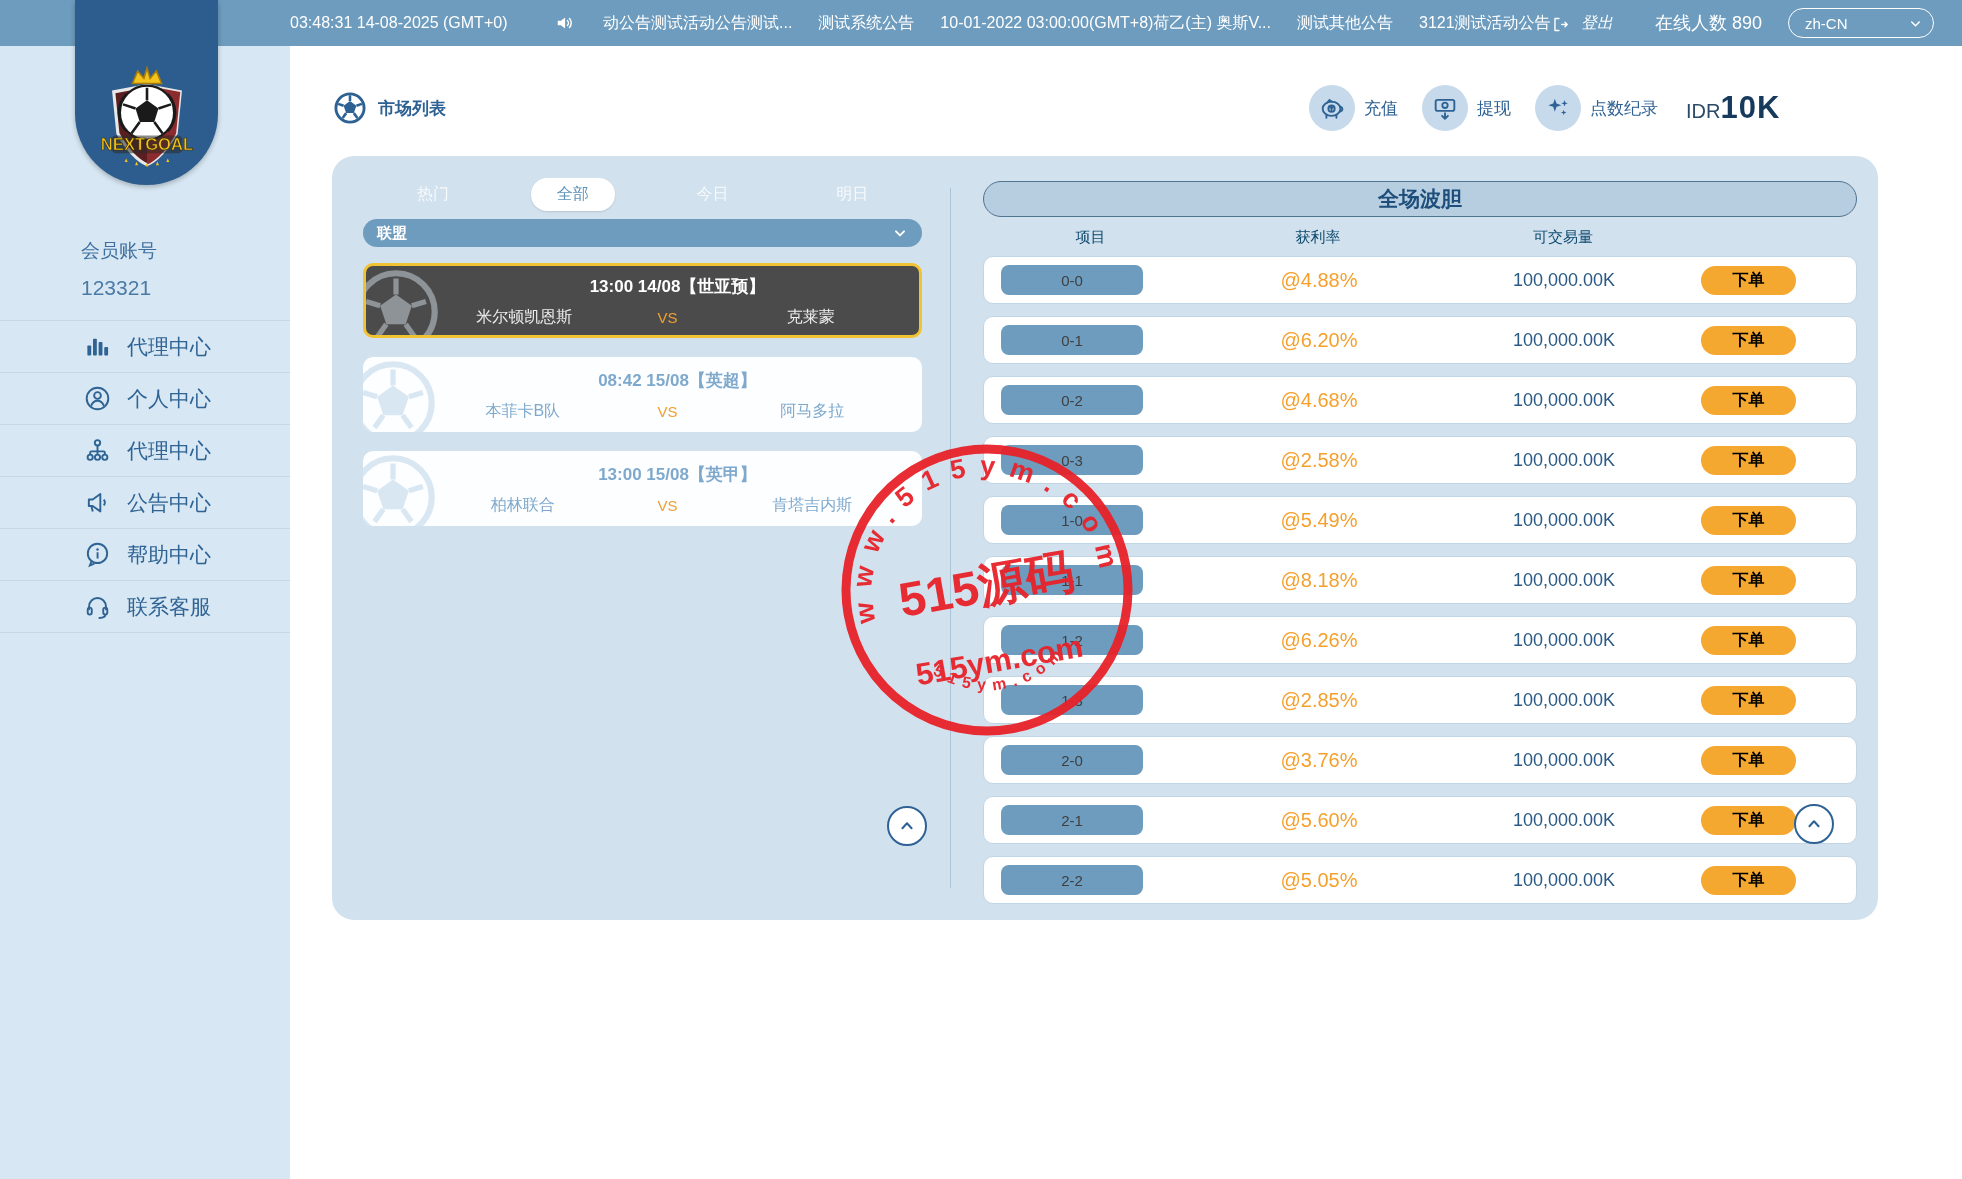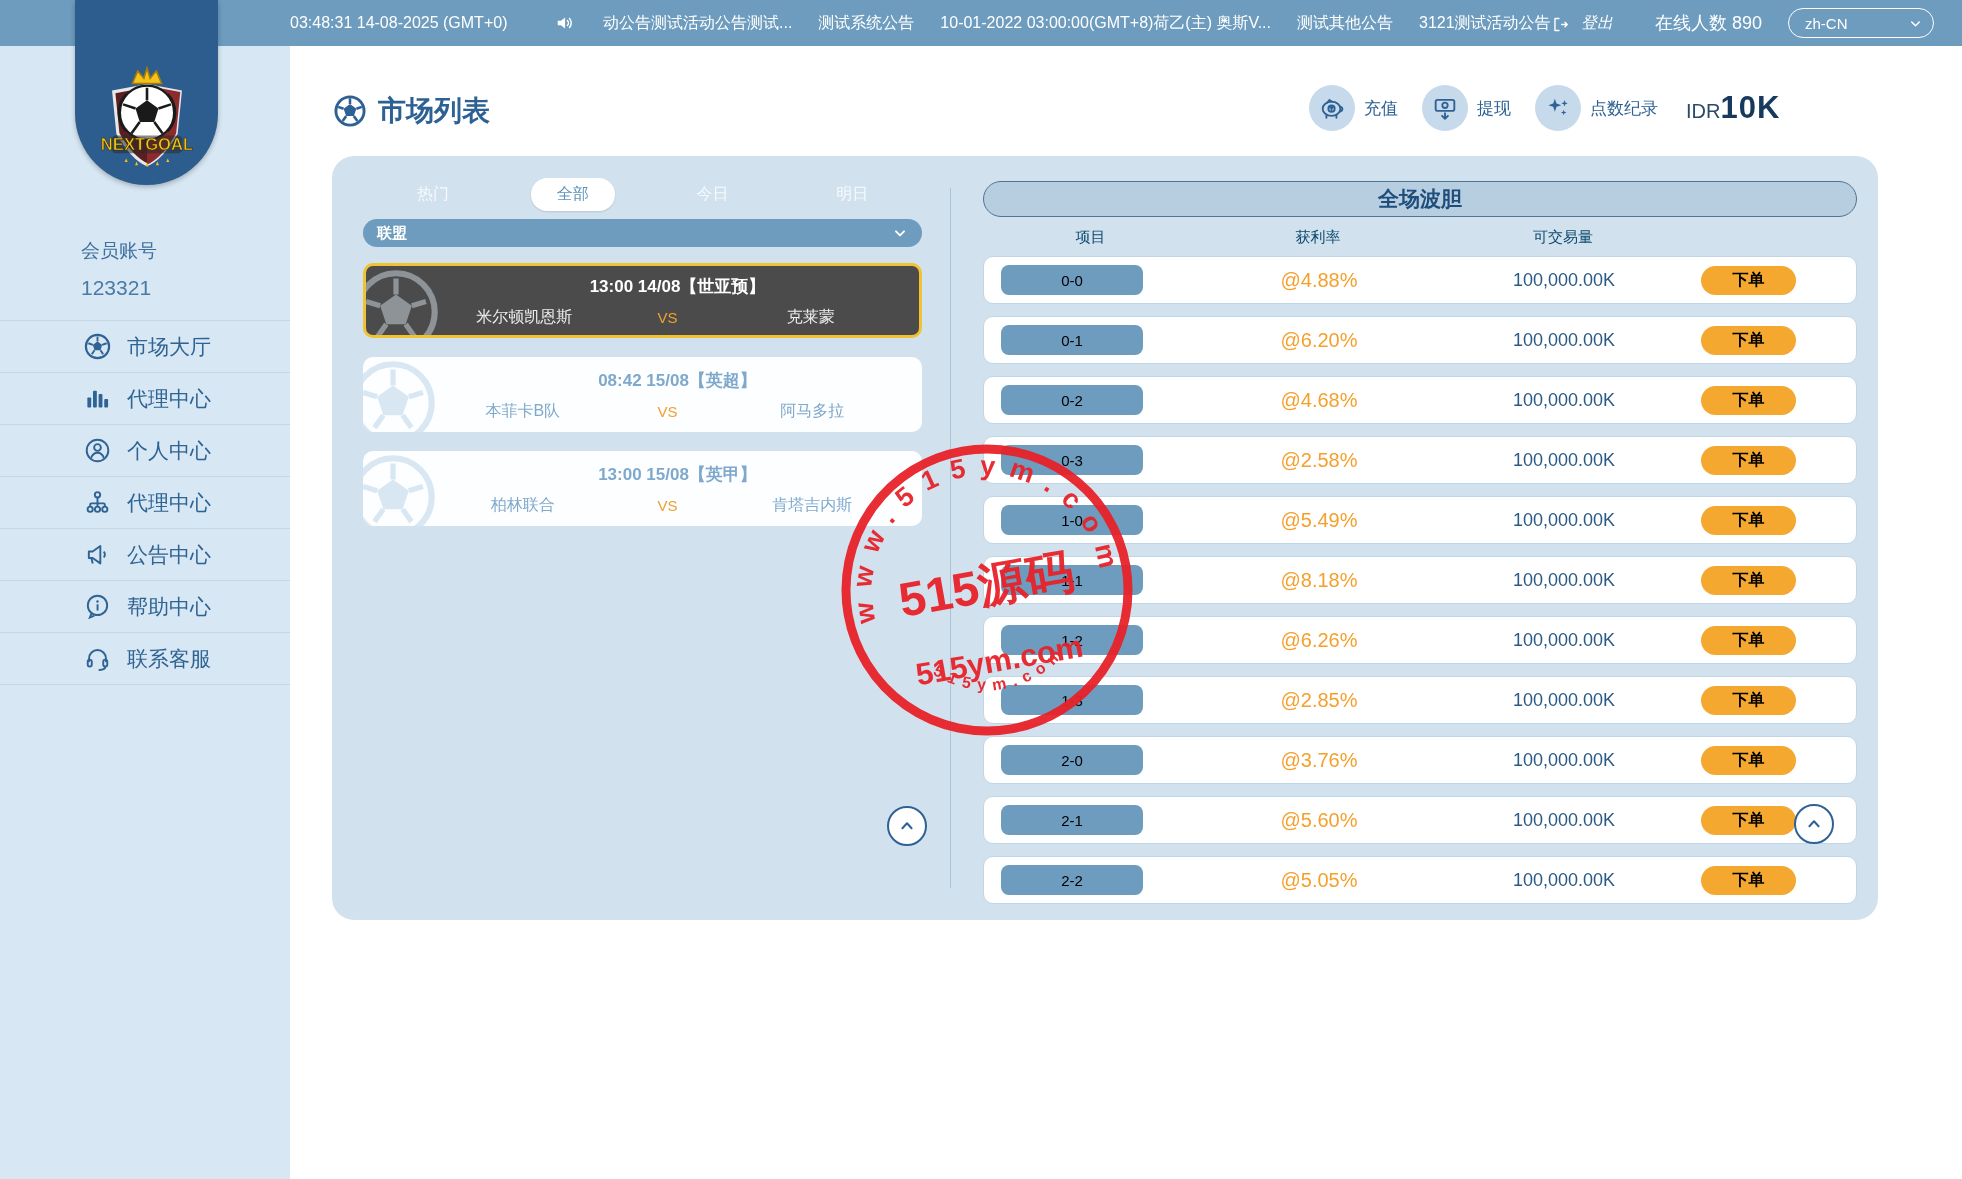--- a/index.html
+++ b/index.html
@@ -23,21 +23,21 @@
   .member .m-label{font-size:19px;display:block;}
   .member .m-id{font-size:21px;display:block;margin-top:12px;color:#4a7aa6;}
   .menu{position:absolute;left:0;top:274px;width:290px;}
   .menu-item{height:51px;display:flex;align-items:center;gap:16px;padding-left:84px;border-top:1px solid #c3d7e7;cursor:pointer;color:#2f6394;}
   .menu-item:last-child{border-bottom:1px solid #c3d7e7;}
   .menu-item .mi-icon{width:27px;height:27px;flex:0 0 auto;display:flex;}
   .menu-item .mi-label{font-size:21px;}
 
   
   .page-title{position:absolute;left:334px;top:92px;display:flex;align-items:center;gap:12px;color:#2d6193;z-index:1;}
-  .page-title .pt-text{font-size:28px;font-weight:bold;}
+  .page-title .pt-text{font-size:17px;font-weight:bold;}
   .header-actions{position:absolute;left:1309px;top:85px;display:flex;align-items:center;gap:24px;z-index:1;}
   .action{display:flex;align-items:center;gap:9px;cursor:pointer;}
   .action .a-circle{width:46px;height:46px;border-radius:50%;background:#c6daeb;display:flex;align-items:center;justify-content:center;color:#2e6295;}
   .action .a-label{font-size:17px;color:#2d6193;}
   .balance{display:flex;align-items:baseline;color:#173a5c;margin-left:4px;}
   .balance .cur{font-size:20px;color:#2b4a68;}
   .balance .amt{font-size:31px;font-weight:bold;letter-spacing:1px;}
 
   
   .container{position:absolute;left:332px;top:156px;width:1546px;height:764px;background:#d2e1ee;border-radius:22px;z-index:1;}
@@ -66,21 +66,21 @@
   .scroll-up.left{left:555px;top:650px;}
   .scroll-up.right{left:1462px;top:648px;}
 
   
   .right-panel{position:absolute;left:651px;top:0;width:874px;height:100%;}
   .odds-title{position:absolute;left:0;top:25px;width:874px;height:36px;background:#b7cde0;border:1.5px solid #51748f;border-radius:18px;box-sizing:border-box;display:flex;align-items:center;justify-content:center;font-size:21px;font-weight:bold;color:#1d4d7a;}
   .odds-head{position:absolute;left:0;top:72px;width:874px;display:grid;grid-template-columns:215px 240px 250px 1fr;color:#0c4a6e;font-size:15px;}
   .odds-head .h{text-align:center;}
   .odds-rows{position:absolute;left:0;top:100px;width:874px;display:flex;flex-direction:column;gap:12px;}
   .odds-row{height:48px;background:#fff;border:1px solid #c2d5e4;border-radius:10px;box-sizing:border-box;display:grid;grid-template-columns:215px 240px 250px 1fr;align-items:center;padding-right:60px;}
-  .score-pill{margin-left:17px;width:142px;height:30px;background:#6d9cbe;border-radius:8px;color:#000000;font-size:15px;display:flex;align-items:center;justify-content:center;}
+  .score-pill{margin-left:17px;width:142px;height:30px;background:#6d9cbe;border-radius:8px;color:#404040;font-size:15px;display:flex;align-items:center;justify-content:center;}
   .rate{text-align:center;font-size:20px;color:#f5a02c;}
   .volume{text-align:center;font-size:18px;color:#2a5a85;}
   .order-btn{justify-self:end;width:95px;height:29px;background:#f5a82f;border:none;border-radius:15px;color:#000000;font-size:16px;font-weight:bold;cursor:pointer;font-family:inherit;}
 
   
   .watermark{position:absolute;left:822px;top:425px;width:330px;height:330px;z-index:9;pointer-events:none;transform:rotate(-10deg);opacity:.95;}
   svg{display:block;}
 </style>
 </head>
 <body>
@@ -122,30 +122,20 @@
     </div>
   </div>
 </div>
 
 <div class="sidebar">
   <div class="member">
     <span class="m-label">会员账号</span>
     <span class="m-id">123321</span>
   </div>
   <div class="menu">
-      <div class="menu-item">
-    <span class="mi-icon">
-          <svg width="27" height="27" viewBox="0 0 100 100" fill="#2f6394">
-            <circle cx="50" cy="50" r="43" fill="none" stroke="#2f6394" stroke-width="8"></circle>
-            <polygon points="50,31 67,44 61,64 39,64 33,44"></polygon>
-            <path d="M50 31V13M67 44l17-6M61 64l10 15M39 64L29 79M33 44L16 38" stroke="#2f6394" stroke-width="7"></path>
-          </svg>
-        </span>
-    <span class="mi-label">市场大厅</span>
-  </div>
       <div class="menu-item">
     <span class="mi-icon">
           <svg width="27" height="27" viewBox="0 0 24 24" fill="#2f6394">
             <rect x="3" y="11" width="3.4" height="9" rx="0.8"></rect>
             <rect x="8" y="5" width="3.4" height="15" rx="0.8"></rect>
             <rect x="13" y="8" width="3.4" height="12" rx="0.8"></rect>
             <rect x="18" y="12.5" width="3.4" height="7.5" rx="0.8"></rect>
           </svg>
         </span>
     <span class="mi-label">代理中心</span>

